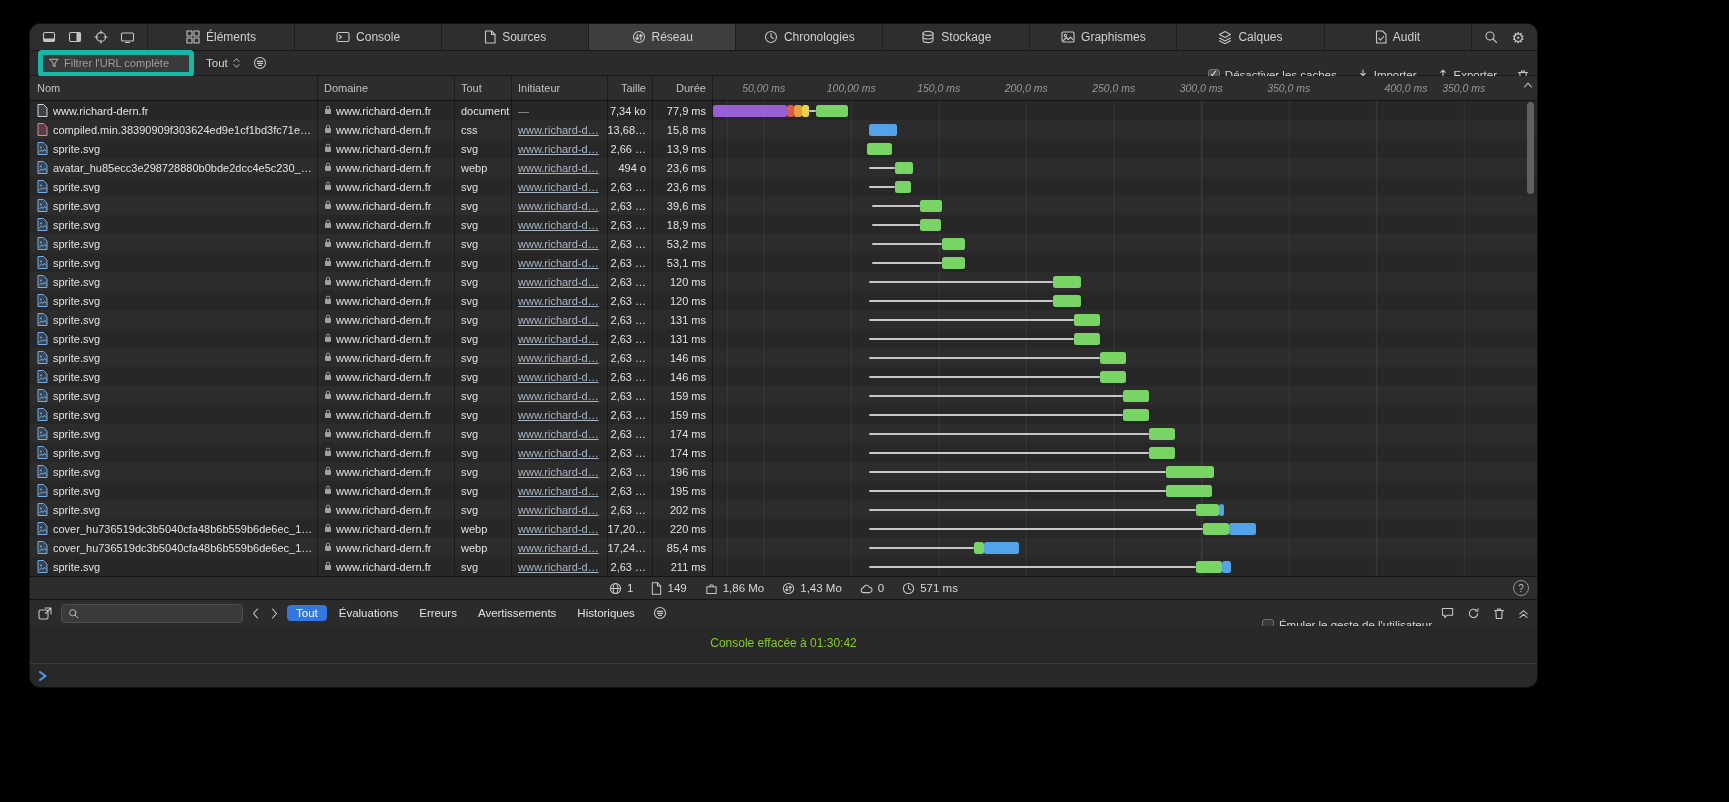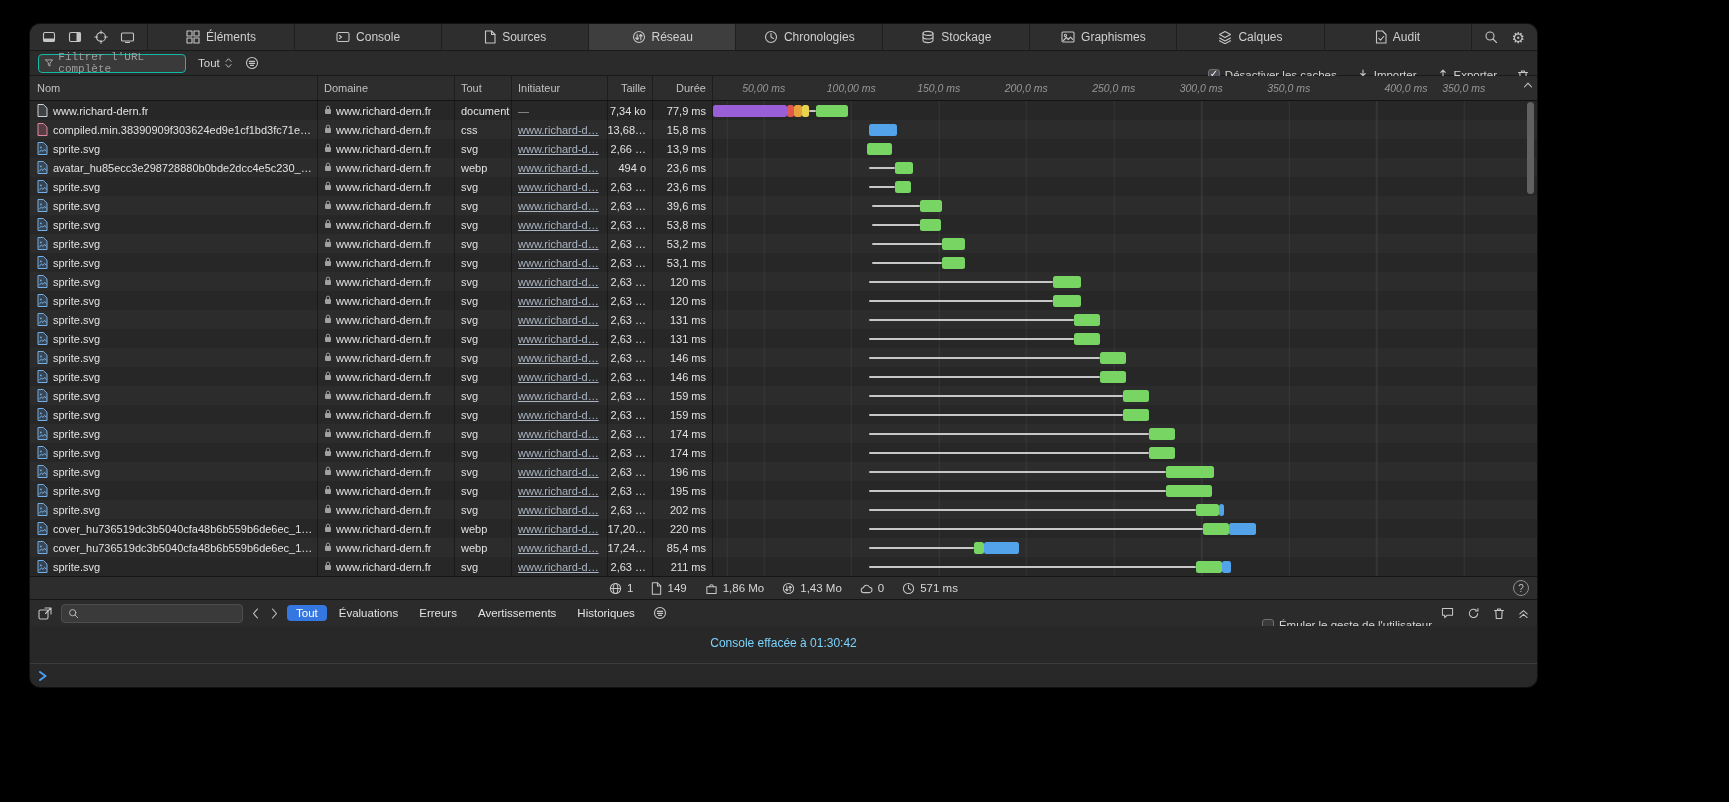--- a/index.html
+++ b/index.html
@@ -14,21 +14,21 @@
   .tabbar{height:26px;background:#2e2e2e;border-bottom:1px solid #191919;display:flex;align-items:stretch;flex:0 0 auto;}
   .tool-cluster{display:flex;align-items:center;gap:12px;padding:0 12px;border-right:1px solid #1e1e1e;}
   .tabs{flex:1;display:flex;}
   .tab{flex:1;display:flex;align-items:center;justify-content:center;gap:6px;font-size:12px;color:#cfcfcf;border-right:1px solid #1e1e1e;cursor:default;}
   .tab.active{background:rgba(255,255,255,0.08);}
   .right-cluster{display:flex;align-items:center;gap:14px;padding:0 12px;}
   svg.ui{stroke:#c6c6c6;fill:none;stroke-width:1.1;stroke-linecap:round;stroke-linejoin:round;display:block;}
   .gear{color:#c6c6c6;font-size:15px;line-height:1;}
   
   .filterbar{height:24px;background:#2b2b2b;border-bottom:1px solid #191919;display:flex;align-items:center;padding:0 8px;flex:0 0 auto;font-size:11.5px;color:#d4d4d4;}
-  .urlfilter{display:flex;align-items:center;gap:5px;width:134px;height:17px;background:#3a3a3a;border:1px solid #14b8a6;border-radius:4px;padding:0 6px;color:#9d9d9d;font-size:11px;font-family:Liberation Mono, monospace;}
+  .urlfilter{display:flex;align-items:center;gap:5px;width:134px;height:17px;background:#3a3a3a;border:5px solid #14b8a6;border-radius:4px;padding:0 6px;color:#9d9d9d;font-size:11px;}
   .scopedrop{display:flex;align-items:center;gap:4px;margin-left:12px;}
   .circle-filter{margin-left:12px;}
   .spacer{flex:1;}
   .cb{width:12px;height:12px;border-radius:3px;background:#4a4f55;border:1px solid #6f6f6f;box-sizing:border-box;position:relative;flex:0 0 auto;}
   .cb.checked::after{content:"\2713";position:absolute;left:1px;top:-2px;color:#f0f0f0;font-size:10px;}
   .cb.plain{background:#3a3a3a;}
   .bargroup{display:flex;align-items:center;gap:5px;margin-left:20px;margin-top:24px;}
   
   .table-area{flex:1;display:flex;flex-direction:column;min-height:0;position:relative;}
   .thead{height:24px;background:#2d2d2d;border-bottom:1px solid #141414;display:flex;font-size:11px;color:#c0c0c0;flex:0 0 auto;align-items:center;}
@@ -62,21 +62,21 @@
   .help{position:absolute;right:8px;top:3px;width:14px;height:14px;border:1px solid #8f8f8f;border-radius:50%;color:#bdbdbd;font-size:10px;display:flex;align-items:center;justify-content:center;}
   
   .ctoolbar{height:26px;background:#2b2b2b;border-top:1px solid #141414;display:flex;align-items:center;padding:0 8px;gap:9px;flex:0 0 auto;font-size:11.5px;color:#d6d6d6;}
   .csearch{display:flex;align-items:center;gap:5px;width:168px;height:17px;background:#3a3a3a;border:1px solid #4d4d4d;border-radius:4px;padding:0 6px;color:#9d9d9d;}
   .navbtns{display:flex;align-items:center;gap:12px;color:#7d7d7d;}
   .pills{display:flex;align-items:center;gap:3px;}
   .pill{padding:2px 9px;border-radius:4px;color:#e2e2e2;}
   .pill.active{background:#3577e0;color:#fff;}
   .cicons{display:flex;align-items:center;gap:13px;}
   .coutput{flex:0 0 37px;position:relative;background:#282828;}
-  .cleared{padding-top:10px;text-align:center;color:#7dd3fc;font-size:12px;}
+  .cleared{padding-top:10px;text-align:center;color:#84cc16;font-size:12px;}
   .prompt{flex:0 0 23px;border-top:1px solid #3c3c3c;display:flex;align-items:center;padding-left:9px;}
 </style>
 </head>
 <body>
 
 <div class="window">
 
 
   <div class="tabbar">
     <div class="tool-cluster">
@@ -499,21 +499,21 @@
     <div class="cell col-type">
             <span>svg</span>
           </div>
     <div class="cell col-init">
             <span class="init-text link">www.richard-d…</span>
           </div>
     <div class="cell col-size">
             <span>2,63 …</span>
           </div>
     <div class="cell col-dur">
-            <span>53,8 ms</span>
+            <span>18,9 ms</span>
           </div>
     <div class="cell col-wf body-wf">
             <div class="seg seg-line" style="left: 159.25px; width: 47.25px; background: rgb(199, 199, 199);"></div>
             <div class="seg seg-bar" style="left: 206.5px; width: 21px; background: rgb(120, 212, 99);"></div>
           </div>
   </div>
         <div class="row">
     <div class="cell col-name">
       <span class="ficon" style="display: flex;">
               <svg width="11" height="13" viewBox="0 0 11 13">

